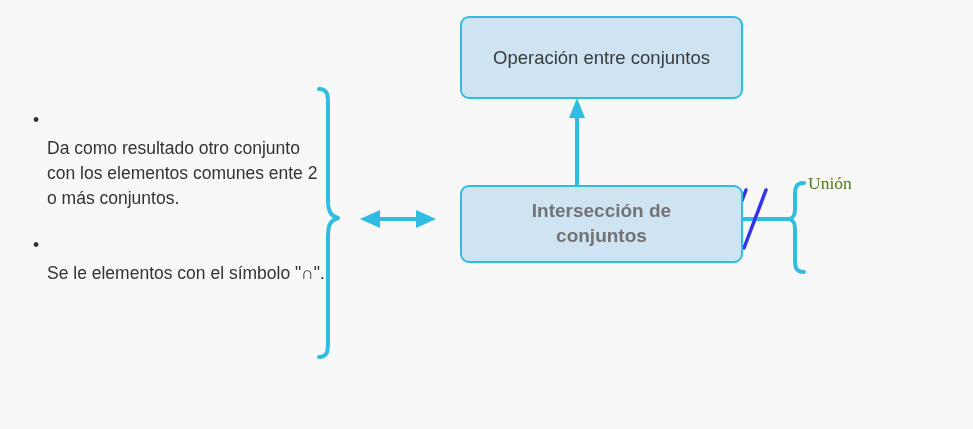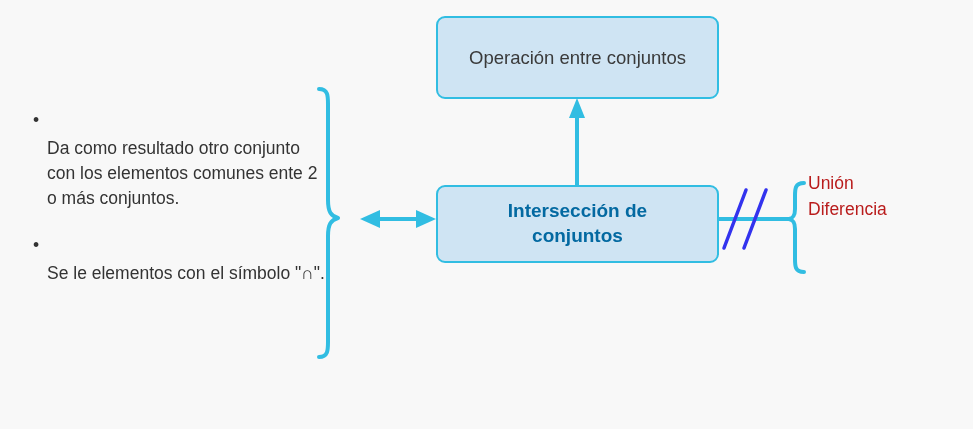--- a/index.html
+++ b/index.html
@@ -33,41 +33,42 @@
     position: absolute;
     box-sizing: border-box;
     background: #cfe4f3;
     border: 2px solid #31bde2;
     border-radius: 9px;
     display: flex;
     align-items: center;
     justify-content: center;
     text-align: center;
     z-index: 3;
+    margin-left: 24px;
   }
   #node-operacion {
     left: 436px;
     top: 16px;
     width: 283px;
     height: 83px;
     font-size: 18.5px;
     font-weight: 400;
     color: #3a3a3a;
   }
   #node-operacion .node-text {
     line-height: 1.25;
   }
   #node-interseccion {
     left: 436px;
     top: 185px;
     width: 283px;
     height: 78px;
     font-size: 19px;
     font-weight: bold;
-    color: #0369a1;
+    color: #737373;
   }
   #node-interseccion .node-text {
     line-height: 1.3;
     white-space: pre-line;
   }
 
   
   #bullet-list {
     position: absolute;
     left: 33px;
@@ -98,22 +99,23 @@
     margin-top: 28px;
   }
 
   
   #right-labels {
     position: absolute;
     left: 808px;
     top: 171px;
     font-size: 17.5px;
     line-height: 1.46;
-    color: #b91c1c;
+    color: #4d7c0f;
     z-index: 3;
+    font-family: Liberation Serif, serif;
   }
   #right-labels .right-label {
     white-space: nowrap;
   }
 </style>
 </head>
 <body>
 
 <div id="canvas">
 
@@ -174,16 +176,15 @@
       <span class="bullet-text">Da como resultado otro conjunto con los elementos comunes ente 2 o más conjuntos.</span>
     </div>
     <div class="bullet-item">
       <span class="bullet-dot">•</span>
       <span class="bullet-text">Se le elementos con el símbolo "∩".</span>
     </div>
   </div>
 
   <div id="right-labels">
     <div class="right-label">Unión</div>
-    <div class="right-label">Diferencia</div>
   </div>
 
 </div>
 
 </body></html>

